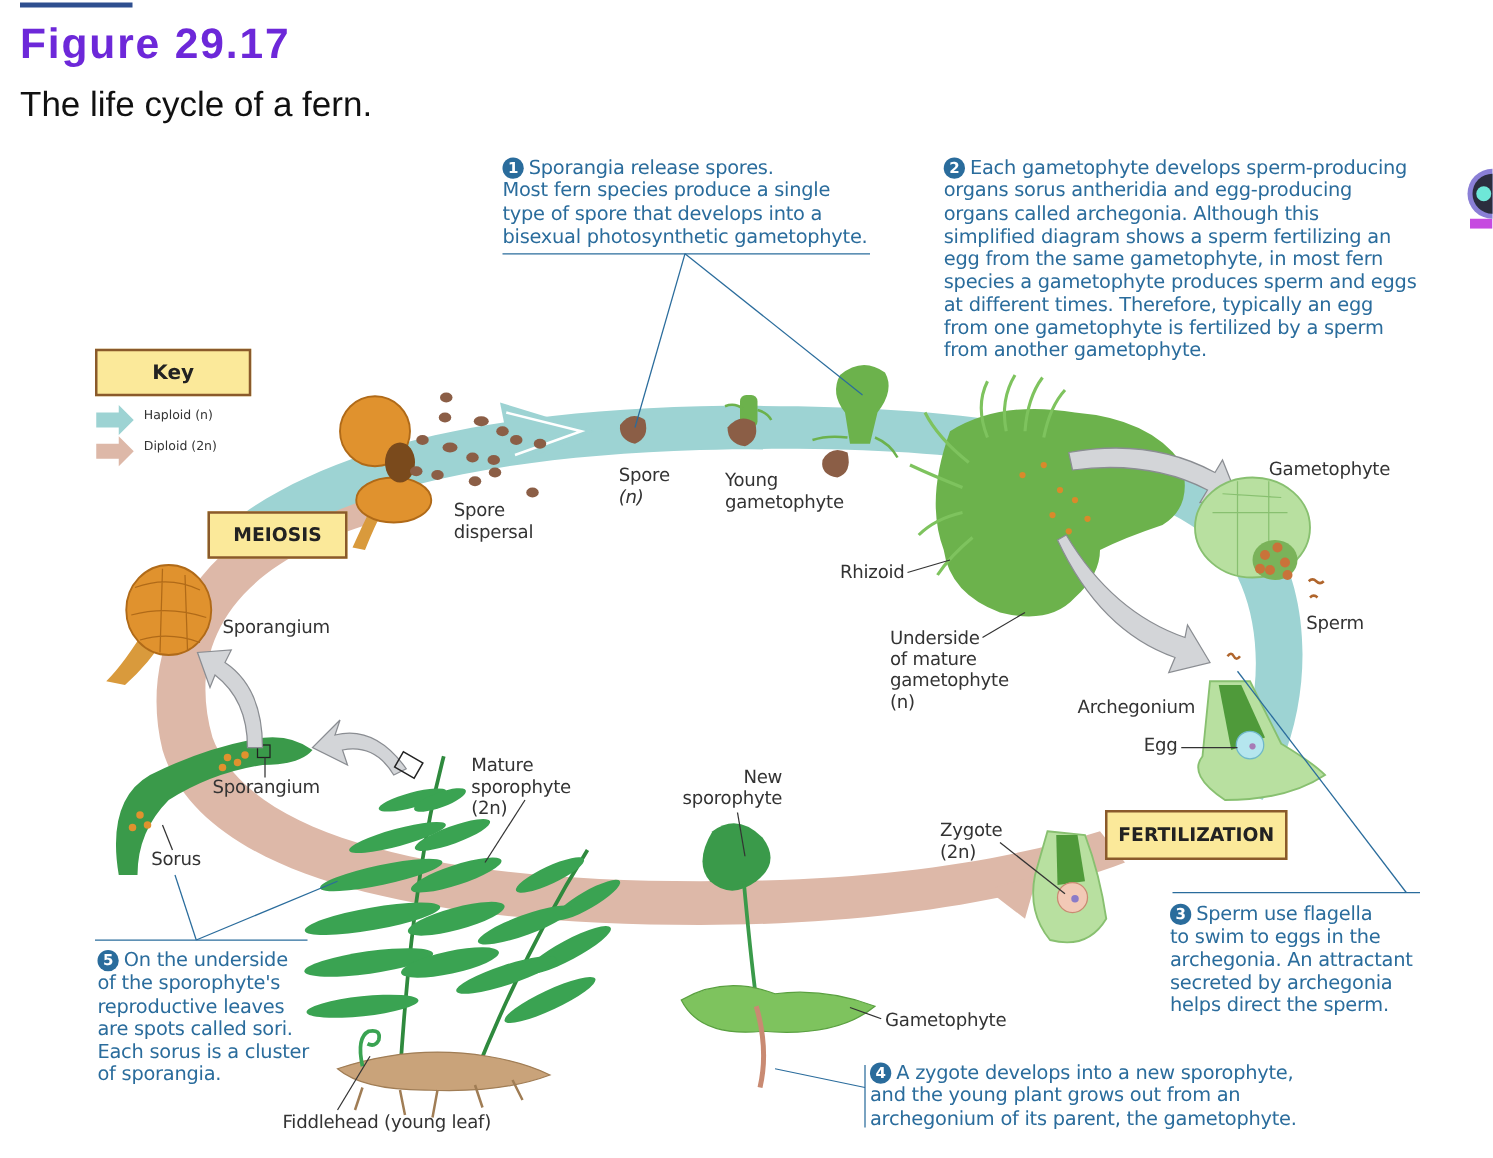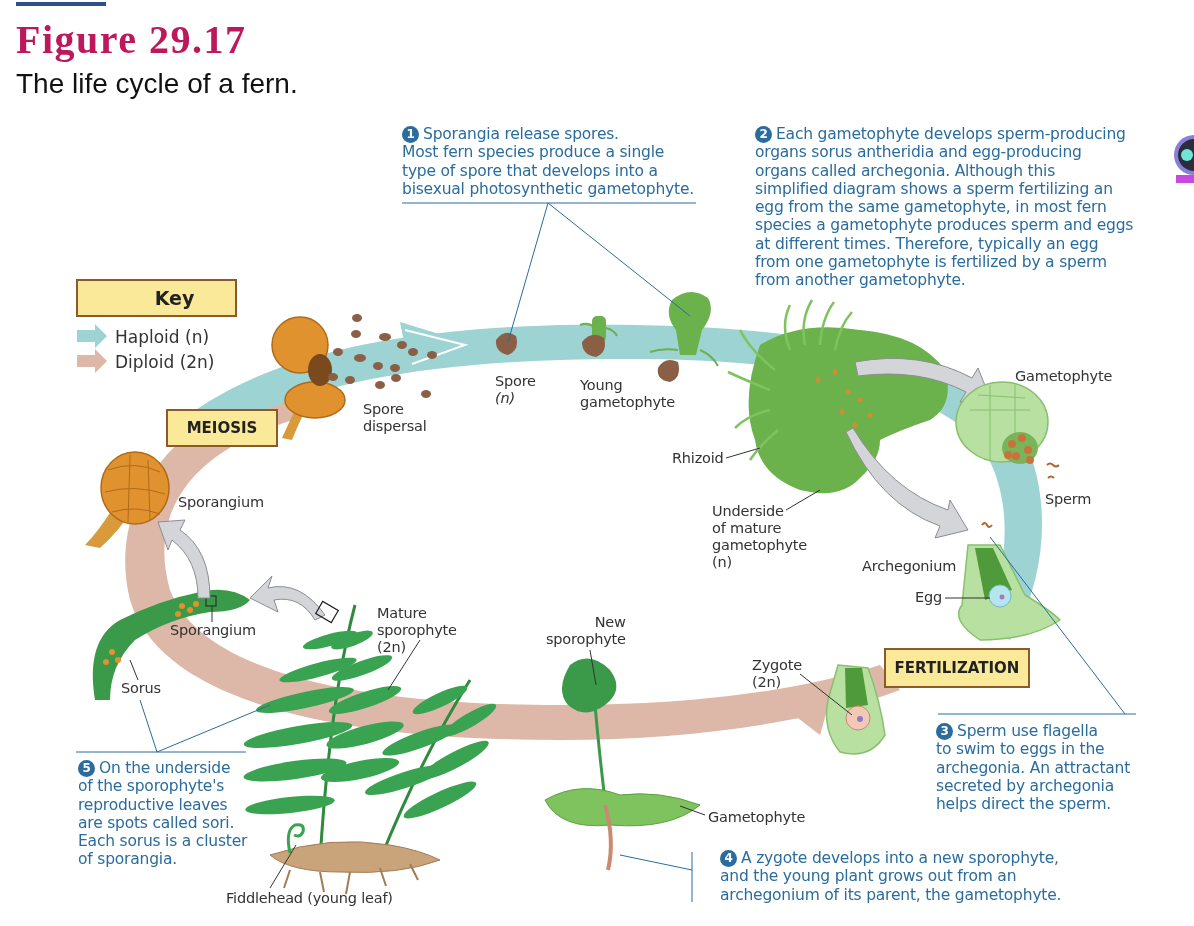--- a/index.html
+++ b/index.html
@@ -1,25 +1,25 @@
 <!DOCTYPE html>
 <html><head>
 <meta charset="utf-8">
 <style>
   html, body { margin:0; padding:0; background:#ffffff; }
   body { width:1194px; height:926px; position:relative; overflow:hidden; font-family:"Liberation Sans", "DejaVu Sans", sans-serif; }
   .topbar { position:absolute; left:16px; top:2px; width:90px; height:4px; background:#2e4f8f; }
-  .fig-title { position:absolute; left:16px; top:16px; font-size:40px; font-weight:bold; color:#be185d; letter-spacing:1.5px; font-family:Liberation Serif, serif; }
+  .fig-title { position:absolute; left:16px; top:16px; font-size:34px; font-weight:bold; color:#6d28d9; letter-spacing:1.5px; font-family:Liberation Sans, sans-serif; }
   .fig-sub { position:absolute; left:16px; top:68px; font-size:28px; color:#111; font-family:"Liberation Sans", sans-serif; }
   svg.diagram { position:absolute; left:0; top:0; }
   .callout { position:absolute; color:#2a6c9c; font-size:15.5px; line-height:18.3px; font-family:"DejaVu Sans", sans-serif; letter-spacing:-0.2px; }
   .num { display:inline-block; width:17px; height:17px; border-radius:50%; background:#2a6c9c; color:#fff; font-size:12px; font-weight:bold; text-align:center; line-height:17px; margin-right:4px; vertical-align:1px; }
   .lbl { position:absolute; font-size:14.5px; line-height:17px; color:#333; font-family:"DejaVu Sans", sans-serif; letter-spacing:-0.2px; }
   .boxlbl { position:absolute; background:#fbe99a; border:2px solid #8a5a2b; font-weight:bold; font-size:15px; color:#222; text-align:center; font-family:"DejaVu Sans", sans-serif; }
-  .keyrow { position:absolute; font-size:17px; color:#333; font-family:"DejaVu Sans", sans-serif; }
+  .keyrow { position:absolute; font-size:10px; color:#333; font-family:"DejaVu Sans", sans-serif; }
   .app-icon { position:absolute; left:1172px; top:131px; width:40px; height:52px; }
 </style>
 </head>
 <body>
 
 <div class="topbar"></div>
 <div class="fig-title">Figure 29.17</div>
 <div class="fig-sub">The life cycle of a fern.</div>
 
 <svg class="diagram" width="1194" height="926" viewBox="0 0 1194 926">
@@ -213,21 +213,21 @@
     <line x1="800" y1="674" x2="852" y2="715"></line>
     <line x1="590" y1="650" x2="596" y2="685"></line>
     <line x1="705" y1="815" x2="680" y2="806"></line>
     <line x1="420" y1="640" x2="388" y2="690"></line>
     <line x1="212" y1="606" x2="212" y2="622"></line>
     <line x1="138" y1="680" x2="130" y2="660"></line>
     <line x1="270" y1="888" x2="296" y2="845"></line>
   </g>
 </svg>
 
-<div class="boxlbl" style="left:76px; top:279px; width:121px; height:34px; line-height:34px; font-size:19px;padding-left:36px;">Key</div>
+<div class="boxlbl" style="left:76px; top:279px; width:121px; height:34px; line-height:34px; font-size:16px;">Key</div>
 <div class="keyrow" style="left:115px; top:327px;">Haploid (n)</div>
 <div class="keyrow" style="left:115px; top:352px;">Diploid (2n)</div>
 
 <div class="boxlbl" style="left:166px; top:409px; width:108px; height:34px; line-height:34px;">MEIOSIS</div>
 <div class="boxlbl" style="left:884px; top:648px; width:142px; height:36px; line-height:36px;">FERTILIZATION</div>
 
 <div class="callout" style="left:402px; top:125px;">
   <div><span class="num">1</span><span>Sporangia release spores.</span></div>
   <div>Most fern species produce a single</div>
   <div>type of spore that develops into a</div>
@@ -247,21 +247,21 @@
 </div>
 
 <div class="callout" style="left:936px; top:722px;">
   <div><span class="num">3</span><span>Sperm use flagella</span></div>
   <div>to swim to eggs in the</div>
   <div>archegonia. An attractant</div>
   <div>secreted by archegonia</div>
   <div>helps direct the sperm.</div>
 </div>
 
-<div class="callout" style="left:696px; top:849px;margin-left:24px;">
+<div class="callout" style="left:696px; top:849px;">
   <div><span class="num">4</span><span>A zygote develops into a new sporophyte,</span></div>
   <div>and the young plant grows out from an</div>
   <div>archegonium of its parent, the gametophyte.</div>
 </div>
 
 <div class="callout" style="left:78px; top:759px;">
   <div><span class="num">5</span><span>On the underside</span></div>
   <div>of the sporophyte's</div>
   <div>reproductive leaves</div>
   <div>are spots called sori.</div>

